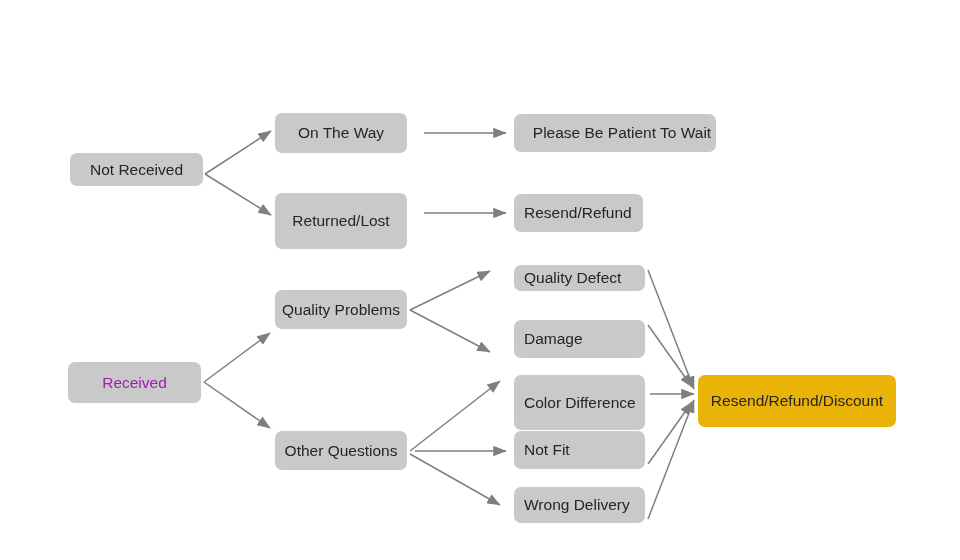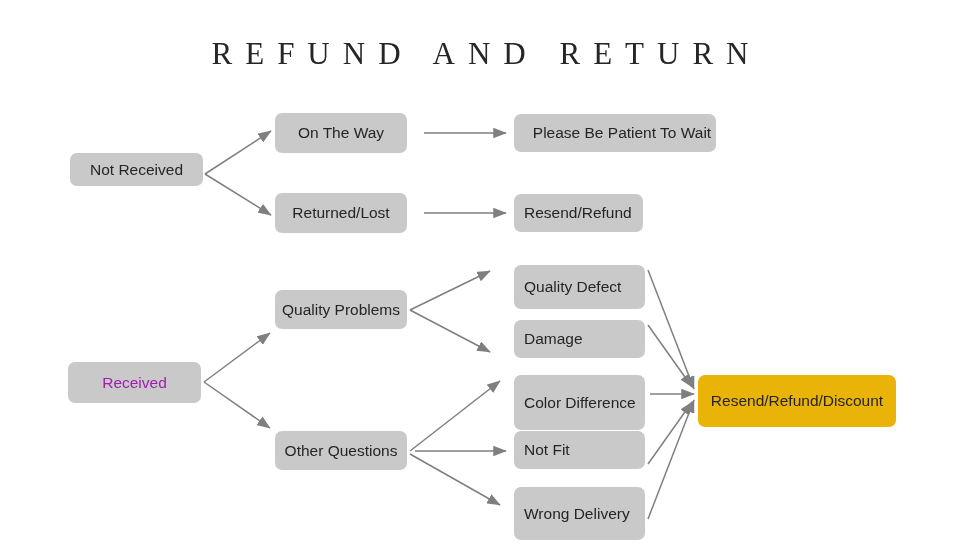--- a/index.html
+++ b/index.html
@@ -55,21 +55,20 @@
     white-space: nowrap;
   }
   .node.center { justify-content: center; padding: 0 10px; }
   .node.left   { justify-content: flex-start; padding-left: 10px; }
 </style>
 </head>
 <body>
 
 <div id="canvas">
 
-  <div id="title">REFUND AND RETURN</div>
 
   <svg id="edges" viewBox="0 0 960 560" xmlns="http://www.w3.org/2000/svg">
     <defs>
       <marker id="arrowhead" markerWidth="9" markerHeight="7" refX="8.5" refY="3.5" orient="auto" markerUnits="strokeWidth">
         <polygon points="0 0, 9 3.5, 0 7" fill="#7f7f7f"></polygon>
       </marker>
     </defs>
     <g id="edge-group" stroke="#7f7f7f" stroke-width="1.5" fill="none">
         <line x1="205" y1="174" x2="271" y2="131" marker-end="url(#arrowhead)" stroke="#7f7f7f"></line>
         <line x1="205" y1="174" x2="271" y2="215" marker-end="url(#arrowhead)" stroke="#7f7f7f"></line>
@@ -86,27 +85,27 @@
         <line x1="648" y1="325" x2="692" y2="387" marker-end="url(#arrowhead)" stroke="#7f7f7f"></line>
         <line x1="650" y1="394" x2="694" y2="394" marker-end="url(#arrowhead)" stroke="#7f7f7f"></line>
         <line x1="648" y1="464" x2="692" y2="402" marker-end="url(#arrowhead)" stroke="#7f7f7f"></line>
         <line x1="648" y1="519" x2="694" y2="400" marker-end="url(#arrowhead)" stroke="#7f7f7f"></line>
       </g>
   </svg>
 
   <div id="node-layer">
       <div class="node center" style="left: 70px; top: 153px; width: 133px; height: 33px; background: rgb(201, 201, 201); color: rgb(37, 37, 37);">Not Received</div>
       <div class="node center" style="left: 275px; top: 113px; width: 132px; height: 40px; background: rgb(201, 201, 201); color: rgb(37, 37, 37);">On The Way</div>
-      <div class="node center" style="left: 275px; top: 193px; width: 132px; height: 40px; background: rgb(201, 201, 201); color: rgb(37, 37, 37);">Returned/Lost</div>
+      <div class="node center" style="left: 275px; top: 193px; width: 132px; height: 56px; background: rgb(201, 201, 201); color: rgb(37, 37, 37);">Returned/Lost</div>
       <div class="node center" style="left: 514px; top: 114px; width: 202px; height: 38px; background: rgb(201, 201, 201); color: rgb(37, 37, 37); padding-left: 24px;">Please Be Patient To Wait</div>
       <div class="node left" style="left: 514px; top: 194px; width: 129px; height: 38px; background: rgb(201, 201, 201); color: rgb(37, 37, 37);">Resend/Refund</div>
       <div class="node center" style="left: 68px; top: 362px; width: 133px; height: 41px; background: rgb(201, 201, 201); color: #a21caf;">Received</div>
       <div class="node center" style="left: 275px; top: 290px; width: 132px; height: 39px; background: rgb(201, 201, 201); color: rgb(37, 37, 37); border-radius: 7px;">Quality Problems</div>
       <div class="node center" style="left: 275px; top: 431px; width: 132px; height: 39px; background: rgb(201, 201, 201); color: rgb(37, 37, 37);">Other Questions</div>
-      <div class="node left" style="left: 514px; top: 265px; width: 131px; height: 44px; background: rgb(201, 201, 201); color: rgb(37, 37, 37);">Quality Defect</div>
+      <div class="node left" style="left: 514px; top: 265px; width: 131px; height: 26px; background: rgb(201, 201, 201); color: rgb(37, 37, 37);">Quality Defect</div>
       <div class="node left" style="left: 514px; top: 320px; width: 131px; height: 38px; background: rgb(201, 201, 201); color: rgb(37, 37, 37);">Damage</div>
       <div class="node left" style="left: 514px; top: 375px; width: 131px; height: 55px; background: rgb(201, 201, 201); color: rgb(37, 37, 37);">Color Difference</div>
       <div class="node left" style="left: 514px; top: 431px; width: 131px; height: 38px; background: rgb(201, 201, 201); color: rgb(37, 37, 37);">Not Fit</div>
-      <div class="node left" style="left: 514px; top: 487px; width: 131px; height: 53px; background: rgb(201, 201, 201); color: rgb(37, 37, 37);">Wrong Delivery</div>
+      <div class="node left" style="left: 514px; top: 487px; width: 131px; height: 36px; background: rgb(201, 201, 201); color: rgb(37, 37, 37);">Wrong Delivery</div>
       <div class="node center" style="left: 698px; top: 375px; width: 198px; height: 52px; background: #eab308; color: rgb(37, 37, 37);">Resend/Refund/Discount</div>
     </div>
 
 </div>
 
 </body></html>

